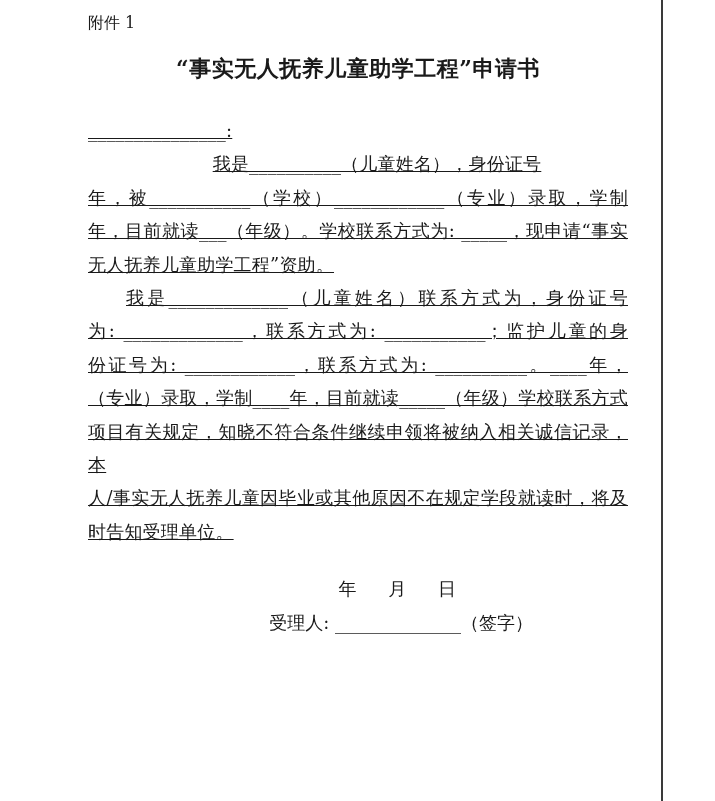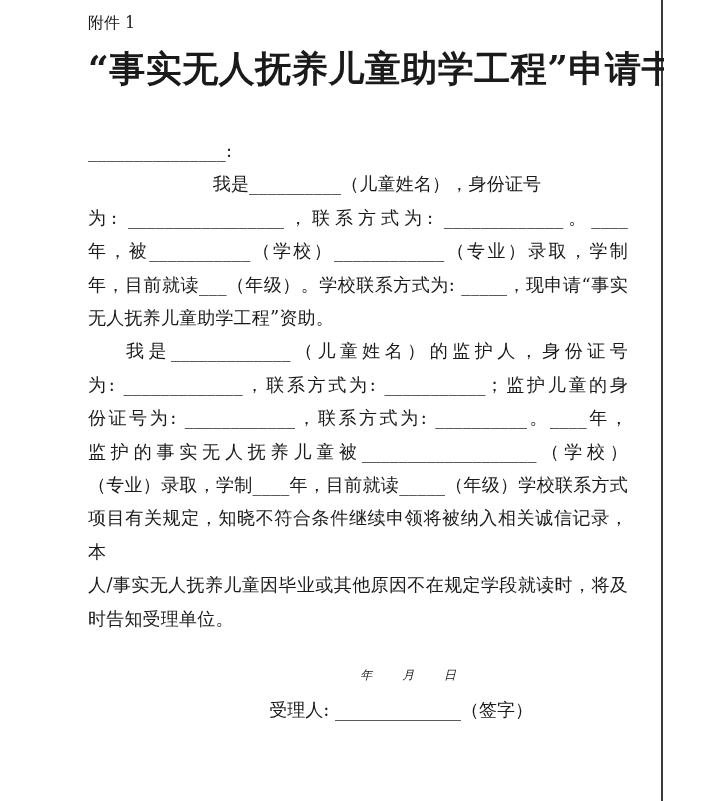--- a/index.html
+++ b/index.html
@@ -30,29 +30,30 @@
     top: 12px;
     width: 540px;
   }
   .attachment {
     font-size: 16px;
     line-height: 22px;
     text-align: left;
   }
   .title {
     margin: 14px 0 0 0;
-    font-size: 36px;
+    font-size: 22px;
     font-weight: bold;
     text-align: center;
     line-height: 40px;
     letter-spacing: 0.5px;
     white-space: nowrap;
   }
   .body-block {
-    margin-top: 46px;
+    margin-top: 26px;
+    text-decoration: underline;
   }
   .line {
     font-size: 18px;
     line-height: 33.4px;
     letter-spacing: 0.2px;
   }
   .indent {
     text-indent: 38px;
     text-align: center;
   }
@@ -63,53 +64,50 @@
   .sig-block {
     margin-top: 24px;
     text-align: right;
   }
   .sig-line {
     font-size: 18px;
     line-height: 33.5px;
     padding-right: 95px;
   }
   .sig-date {
-    font-size: 12px;
+    font-size: 18px;
     line-height: 33.5px;
     padding-right: 172px;
     word-spacing: 26px;
-    font-style: italic;
   }
 </style>
 </head>
 <body>
 
 <div class="page">
   <div class="page-edge"></div>
 
   <div class="content">
 
     <div class="attachment">附件 1</div>
 
     <h1 class="title">“事实无人抚养儿童助学工程”申请书</h1>
 
     <div class="body-block">
 
       <div class="line">_______________:</div>
 
       <div class="line indent">我是__________（儿童姓名），身份证号</div>
-      <div class="line fill">为: _________________，联系方式为: _____________。____</div>
       <div class="line fill">年，被___________（学校）____________（专业）录取，学制</div>
       <div class="line fill">年，目前就读___（年级）。学校联系方式为: _____，现申请“事实</div>
       <div class="line">无人抚养儿童助学工程”资助。</div>
 
-      <div class="line indent fill">我是_____________（儿童姓名）的监护人，身份证号</div>
+      <div class="line indent fill">我是_____________（儿童姓名）联系方式为，身份证号</div>
       <div class="line fill">为: _____________，联系方式为: ___________；监护儿童的身</div>
       <div class="line fill">份证号为: ____________，联系方式为: __________。____年，</div>
-      <div class="line fill">监护的事实无人抚养儿童被___________________（学校）</div>
       <div class="line fill">（专业）录取，学制____年，目前就读_____（年级）学校联系方式</div>
 
       <div class="line fill">项目有关规定，知晓不符合条件继续申领将被纳入相关诚信记录，本</div>
       <div class="line fill">人/事实无人抚养儿童因毕业或其他原因不在规定学段就读时，将及</div>
       <div class="line">时告知受理单位。</div>
     </div>
 
     <div class="sig-block">
       <div class="sig-date">年 月 日</div>
       <div class="sig-line">受理人: ______________（签字）</div>

